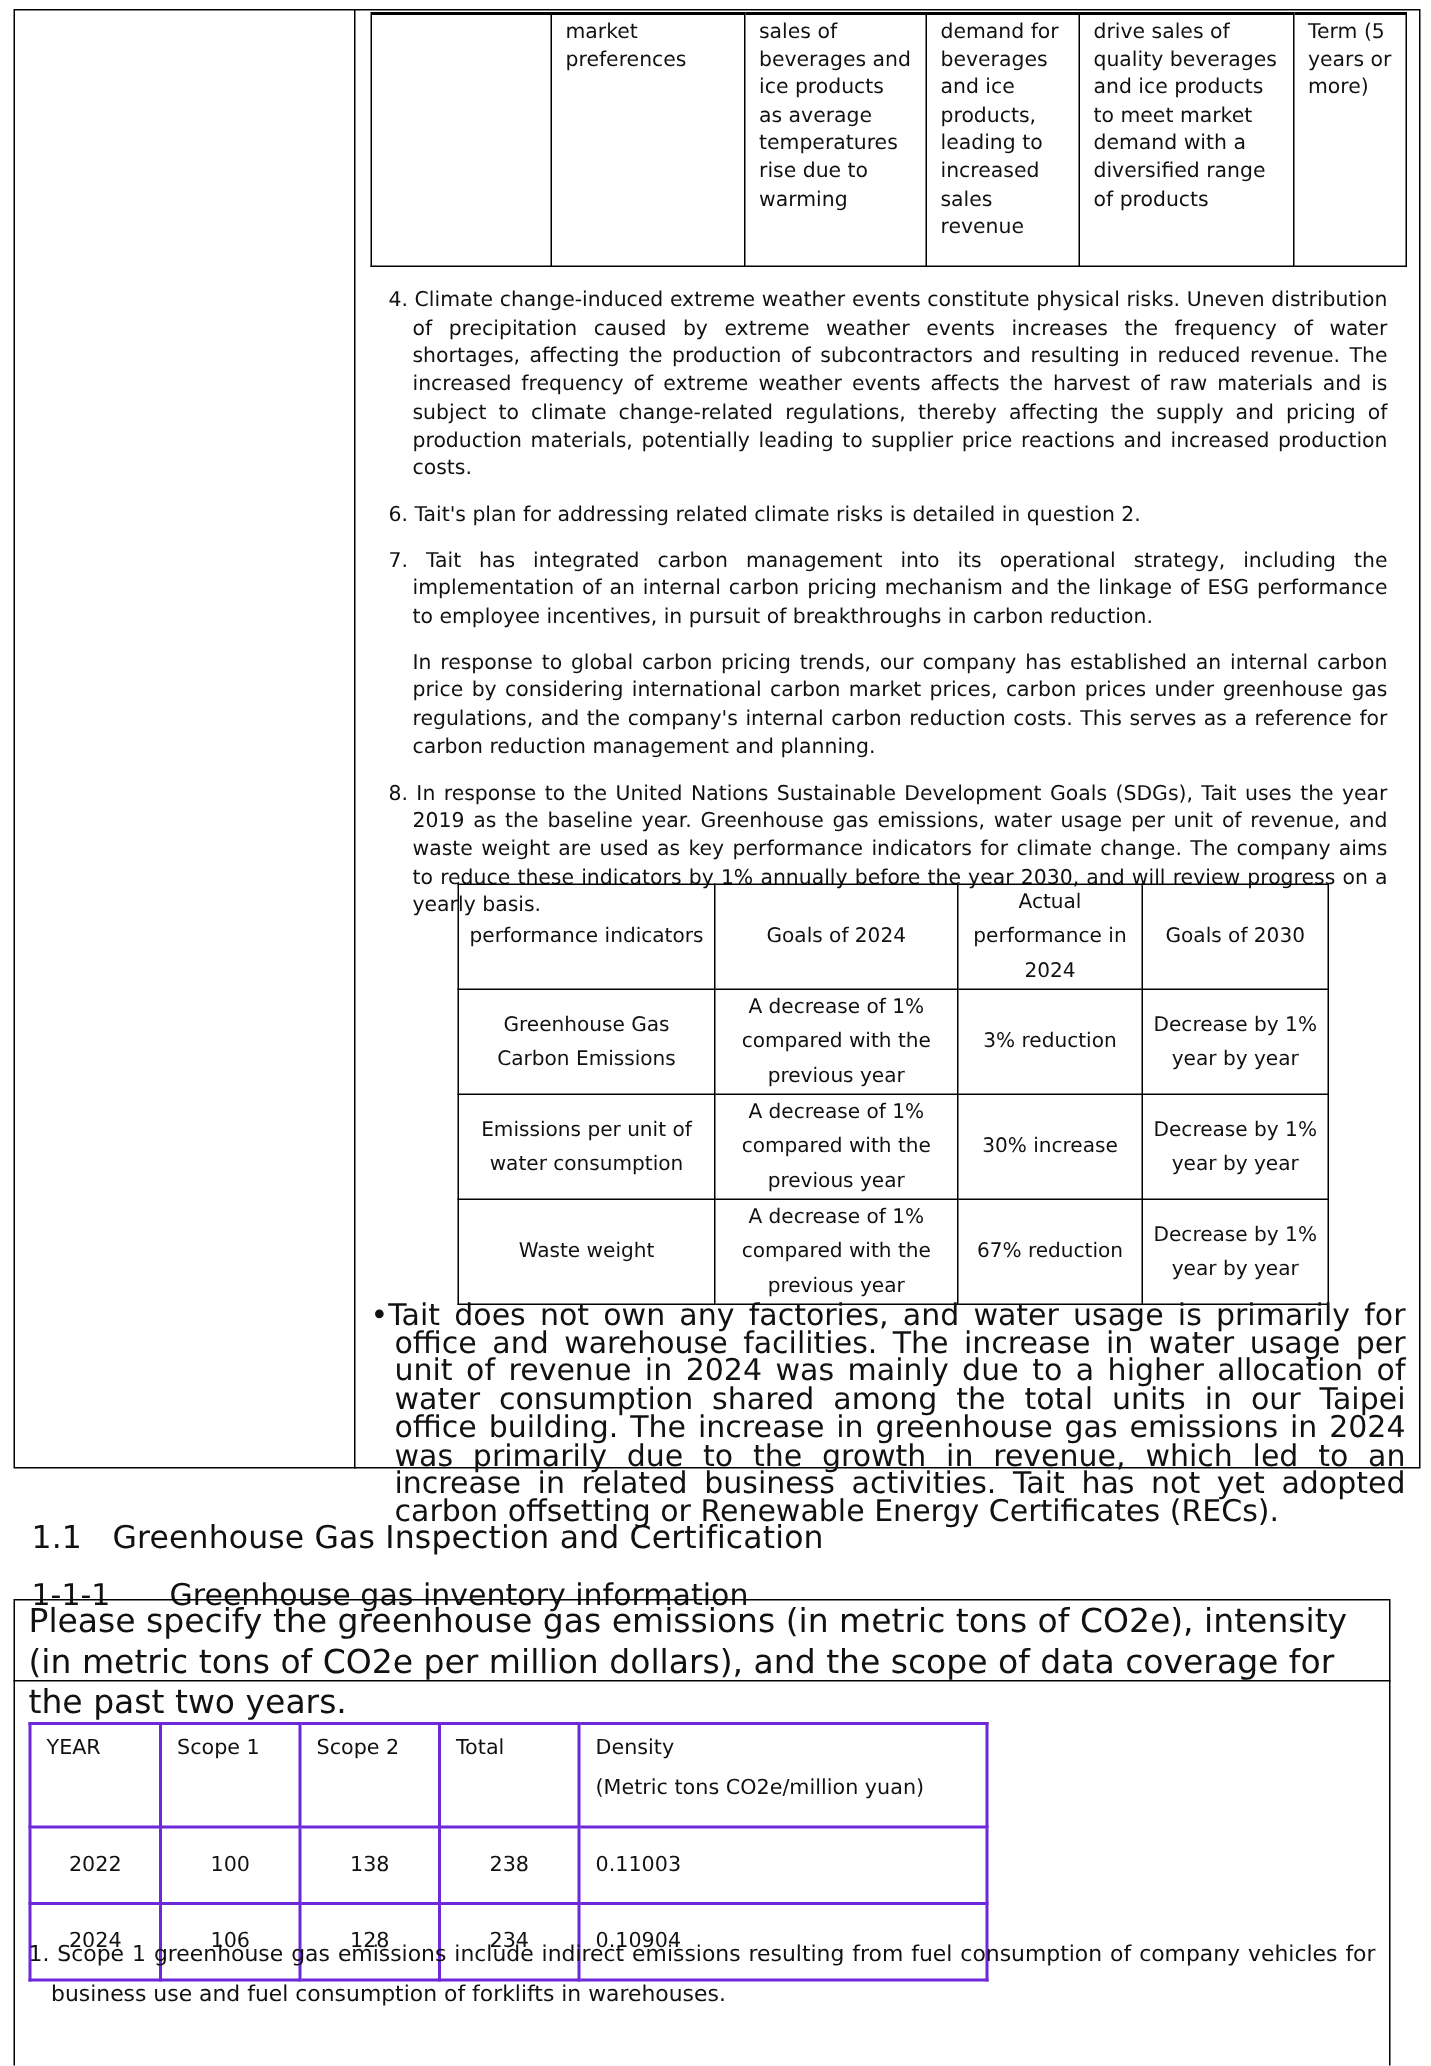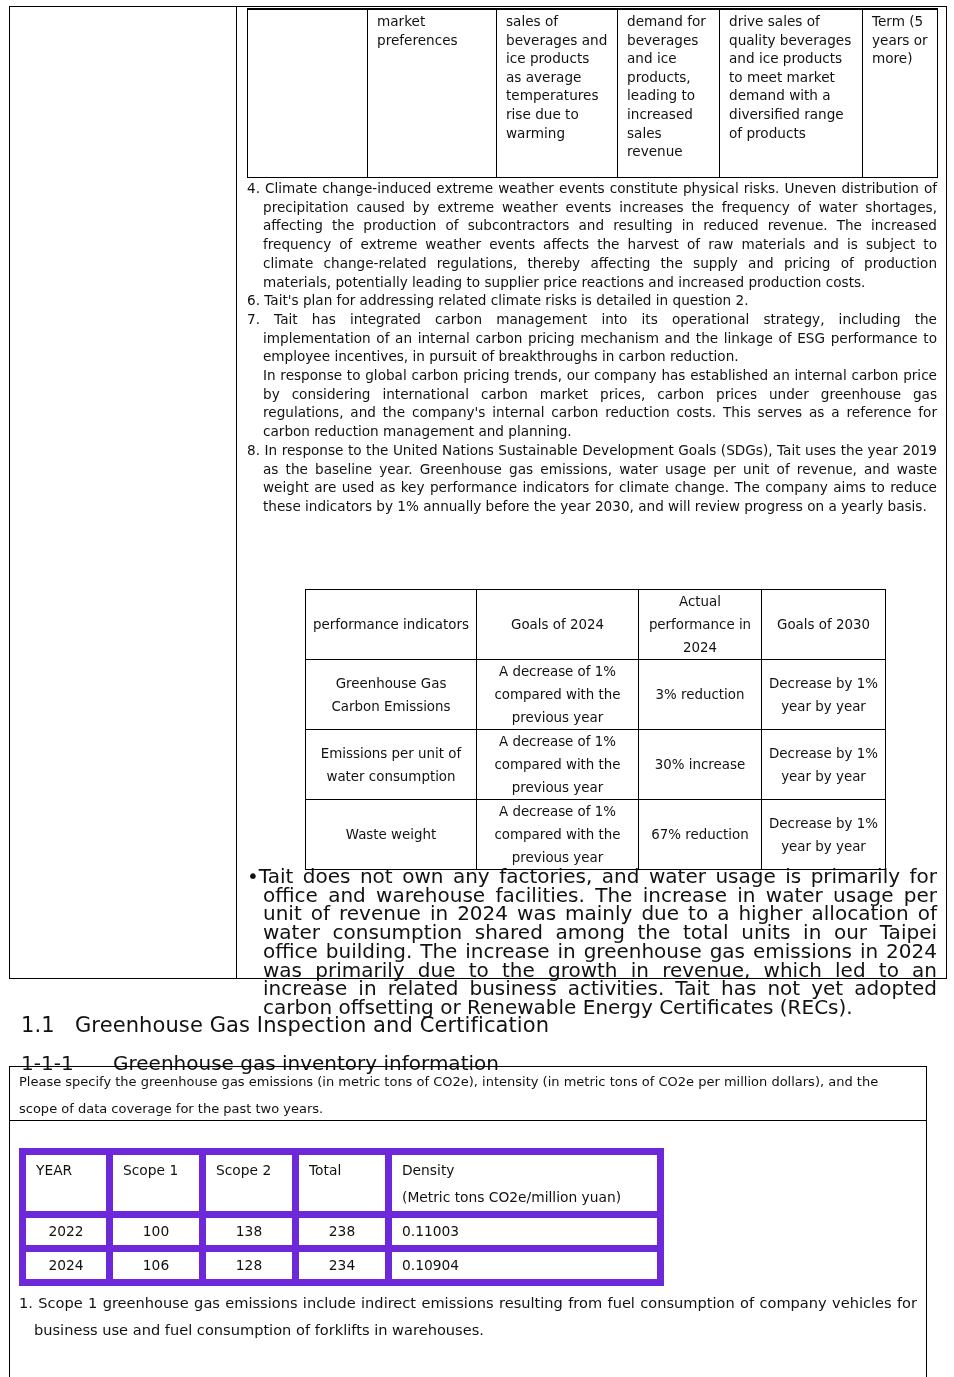--- a/index.html
+++ b/index.html
@@ -25,21 +25,21 @@
     }
     .risk-table td {
       border: 1px solid #000; vertical-align: top; padding: 2px 8px 0 9px; margin-top: 20px;
     }
     .risk-table tr td { border-top: 2px solid #000; }
     
     .content {
       position: absolute; left: 247px; top: 179px; width: 690px;
       font-size: 13.6px; line-height: 18.7px; text-align: justify;
     }
-    .item { padding-left: 16px; text-indent: -16px; margin: 0; }
+    .item { padding-left: 16px; text-indent: -16px; margin: 12px; }
     .item.cont { text-indent: 0; }
     
     .kpi-table {
       position: absolute; left: 305px; top: 589px; width: 580px;
       border-collapse: collapse; table-layout: fixed;
       font-size: 13.4px; line-height: 23px; text-align: center;
     }
     .kpi-table td {
       border: 1px solid #000; padding: 0 4px; vertical-align: middle;
     }
@@ -59,31 +59,31 @@
       white-space: nowrap;
     }
     .h2 .num { display: inline-block; width: 92px; }
     
     .qbox {
       position: absolute; left: 9px; top: 1066px; width: 918px; height: 320px;
       border: 1px solid #000; box-sizing: border-box;
     }
     .qtext {
       position: absolute; left: 19px; top: 1068px; width: 900px;
-      font-size: 13px; line-height: 27px;
+      font-size: 22px; line-height: 27px;
     }
     .qdivider {
       position: absolute; left: 9px; top: 1120px; width: 918px; height: 1px; background: #000;
     }
     .ghg-table {
       position: absolute; left: 19px; top: 1148px; width: 638px;
       border-collapse: collapse; table-layout: fixed;
       font-size: 13.8px; line-height: 27px;
     }
-    .ghg-table td { border: 7px solid #6d28d9; padding: 0 10px; vertical-align: top; }
+    .ghg-table td { border: 2px solid #6d28d9; padding: 11px 10px; vertical-align: top; }
     .ghg-table td.c { text-align: center; }
     .ghg-table tr.head td { padding-top: 2px; }
     .notes {
       position: absolute; left: 19px; top: 1289px; width: 898px;
       font-size: 14.6px; line-height: 27px; text-align: justify;
     }
     .notes p { margin: 0; padding-left: 15px; text-indent: -15px; }
   </style>
 </head>
 <body>

